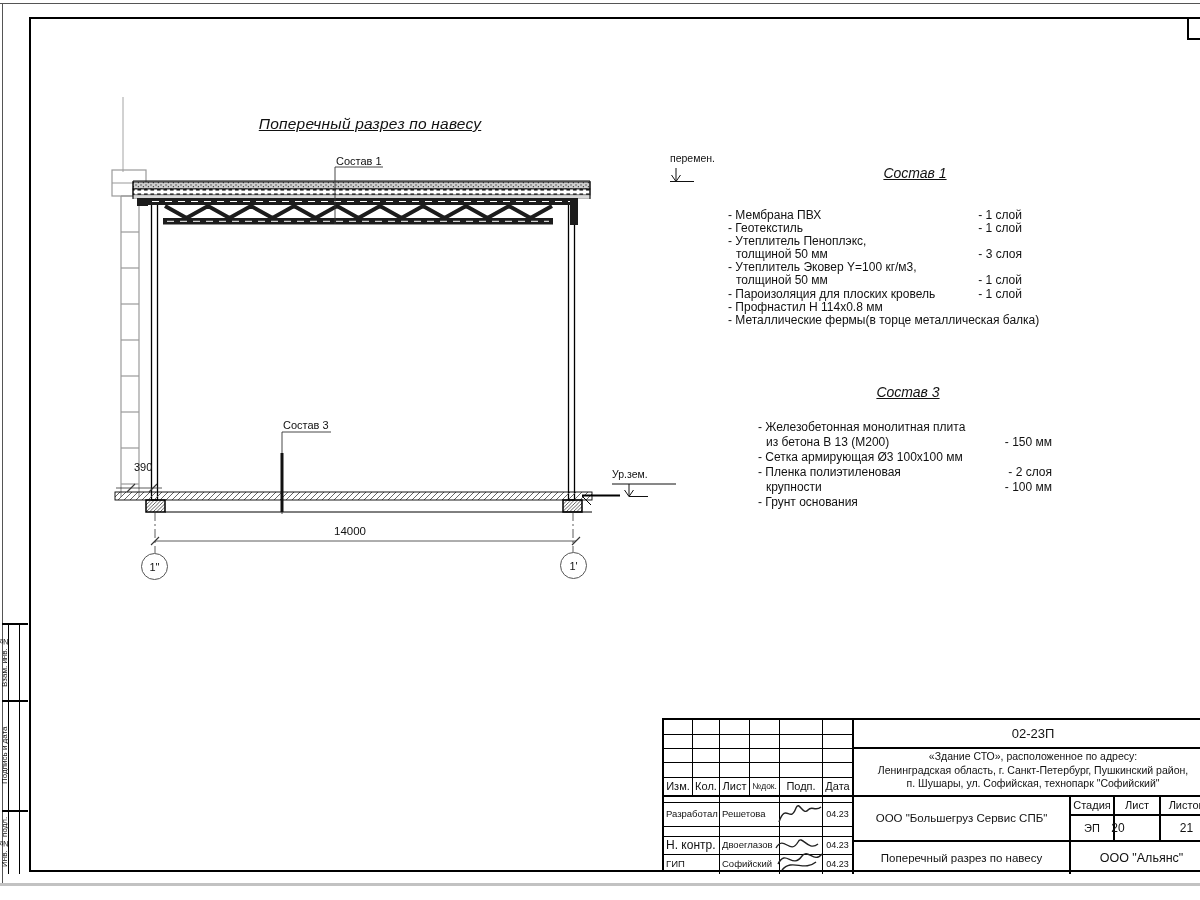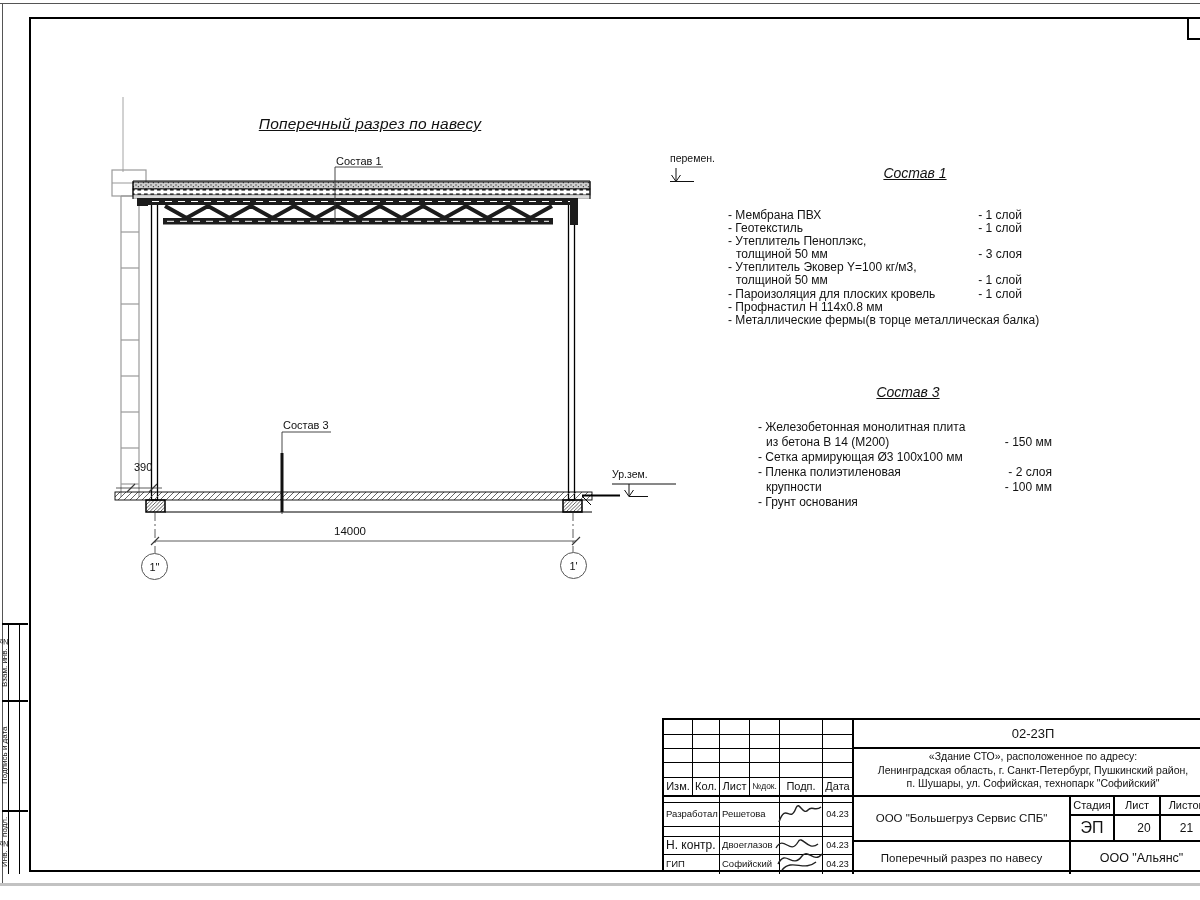--- a/index.html
+++ b/index.html
@@ -187,21 +187,21 @@
   <div class="srow"><span>- Утеплитель Эковер Y=100 кг/м3,</span></div>
   <div class="srow ind"><span>толщиной 50 мм</span><span class="sv">- 1 слой</span></div>
   <div class="srow"><span>- Пароизоляция для плоских кровель</span><span class="sv">- 1 слой</span></div>
   <div class="srow"><span>- Профнастил Н 114х0.8 мм</span></div>
   <div class="srow"><span>- Металлические фермы(в торце металлическая балка)</span></div>
 </div>
 
 <div class="spec-h" style="left:808px;top:384px">Состав 3</div>
 <div class="spec" id="spec3" style="left:758px;top:420px;width:302px">
   <div class="srow"><span>- Железобетонная  монолитная плита</span></div>
-  <div class="srow ind"><span>из бетона В 14 (М200)</span><span class="sv">- 150 мм</span></div>
+  <div class="srow ind"><span>из бетона В 13 (М200)</span><span class="sv">- 150 мм</span></div>
   <div class="srow"><span>- Сетка армирующая Ø3 100х100 мм</span></div>
   <div class="srow"><span>- Пленка полиэтиленовая</span><span class="sv">-  2 слоя</span></div>
   <div class="srow ind"><span>крупности</span><span class="sv">- 100 мм</span></div>
   <div class="srow"><span>- Грунт основания</span></div>
 </div>
 
 <div class="abs tb">
 
   <div class="hline" style="left:0;top:14px;width:188px;height:1px"></div>
   <div class="hline" style="left:0;top:28px;width:188px;height:1px"></div>
@@ -256,19 +256,19 @@
     <div>п. Шушары, ул. Софийская, технопарк "Софийский"</div>
   </div>
   <div class="c cc" style="left:190px;top:77px;width:215px;height:43px;line-height:43px;font-size:11.5px">ООО "Большегруз Сервис СПБ"</div>
   <div class="vline" style="left:405px;top:77px;width:2px;height:77px"></div>
   <div class="vline" style="left:449px;top:77px;width:2px;height:43px"></div>
   <div class="vline" style="left:495px;top:77px;width:2px;height:43px"></div>
   <div class="hline" style="left:405px;top:94px;width:143px;height:2px"></div>
   <div class="c cc" style="left:407px;top:77px;width:42px;height:17px;line-height:17px;font-size:11px">Стадия</div>
   <div class="c cc" style="left:451px;top:77px;width:44px;height:17px;line-height:17px;font-size:11px">Лист</div>
   <div class="c cc" style="left:497px;top:77px;width:51px;height:17px;line-height:17px;font-size:11px">Листов</div>
-  <div class="c cc" style="left:407px;top:96px;width:42px;height:24px;line-height:24px;font-size:16px">ЭП</div>
-  <div class="c cc" style="left:458px;top:96px;width:44px;height:24px;line-height:24px;font-size:12px">20</div>
+  <div class="c cc" style="left:407px;top:96px;width:42px;height:24px;line-height:24px;font-size:11px">ЭП</div>
+  <div class="c cc" style="left:432px;top:96px;width:44px;height:24px;line-height:24px;font-size:12px">20</div>
   <div class="c cc" style="left:497px;top:96px;width:51px;height:24px;line-height:24px;font-size:12px">21</div>
   <div class="hline" style="left:188px;top:120px;width:360px;height:2px"></div>
   <div class="c cc" style="left:190px;top:122px;width:215px;height:32px;line-height:32px;font-size:11.5px">Поперечный разрез по навесу</div>
   <div class="c cc" style="left:407px;top:122px;width:141px;height:32px;line-height:32px;font-size:12.5px">ООО "Альянс"</div>
 </div>
 
 </body></html>

